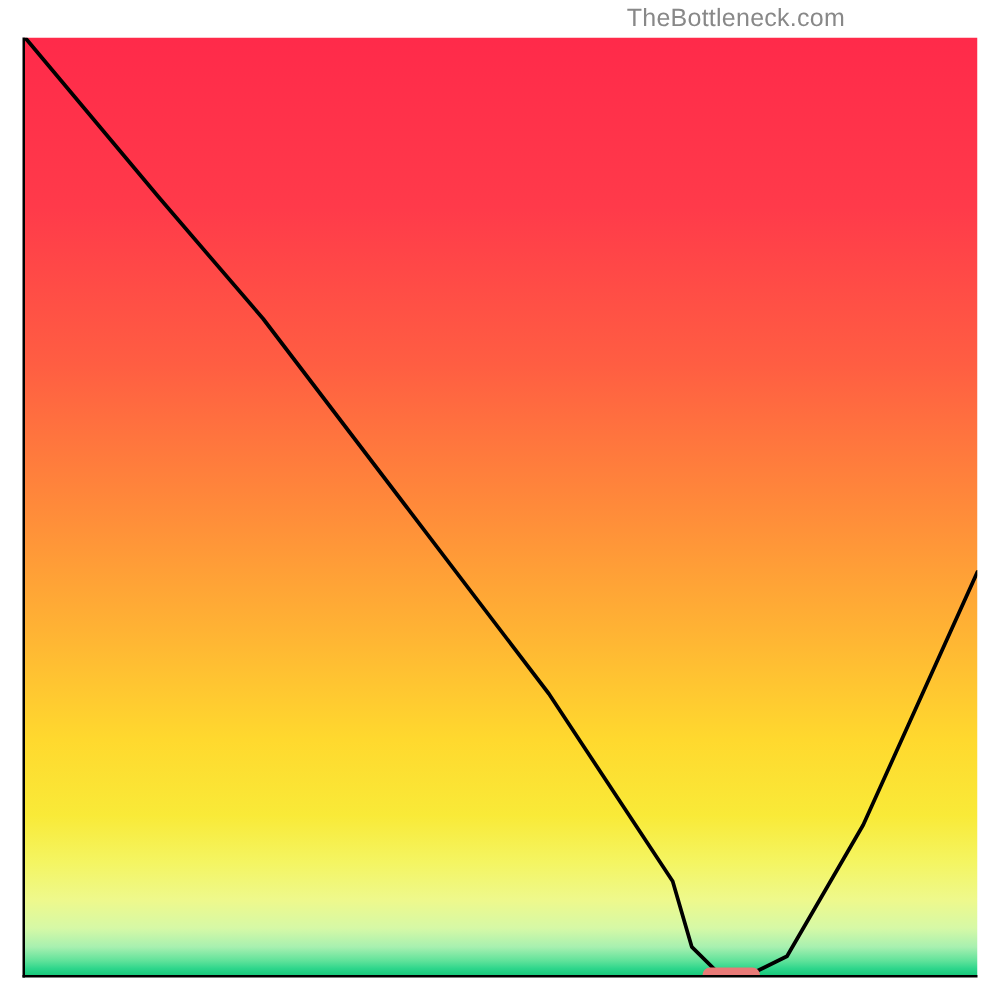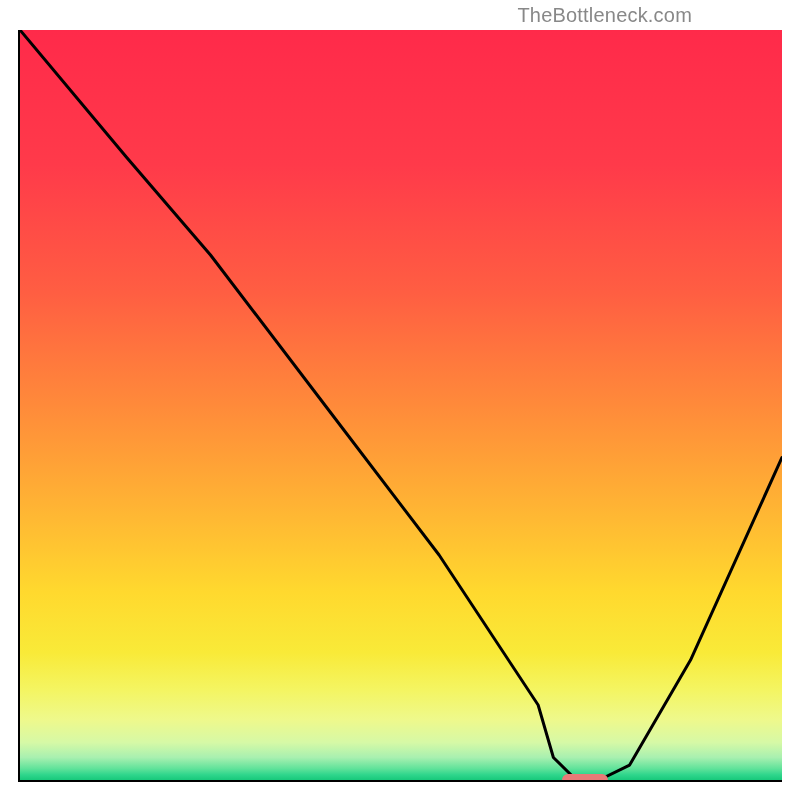--- a/index.html
+++ b/index.html
@@ -7,21 +7,20 @@
     padding: 0;
     width: 800px;
     height: 800px;
     background: #fff;
     overflow: hidden;
   }
   .plot-container {
     position: relative;
     width: 688px;
     height: 800px;
-    padding-left: 16px;
   }
   .plot-area {
     position: absolute;
     left: 18px;
     top: 30px;
     width: 764px;
     height: 752px;
     border-left: 2px solid #000;
     border-bottom: 2px solid #000;
     box-sizing: border-box;

